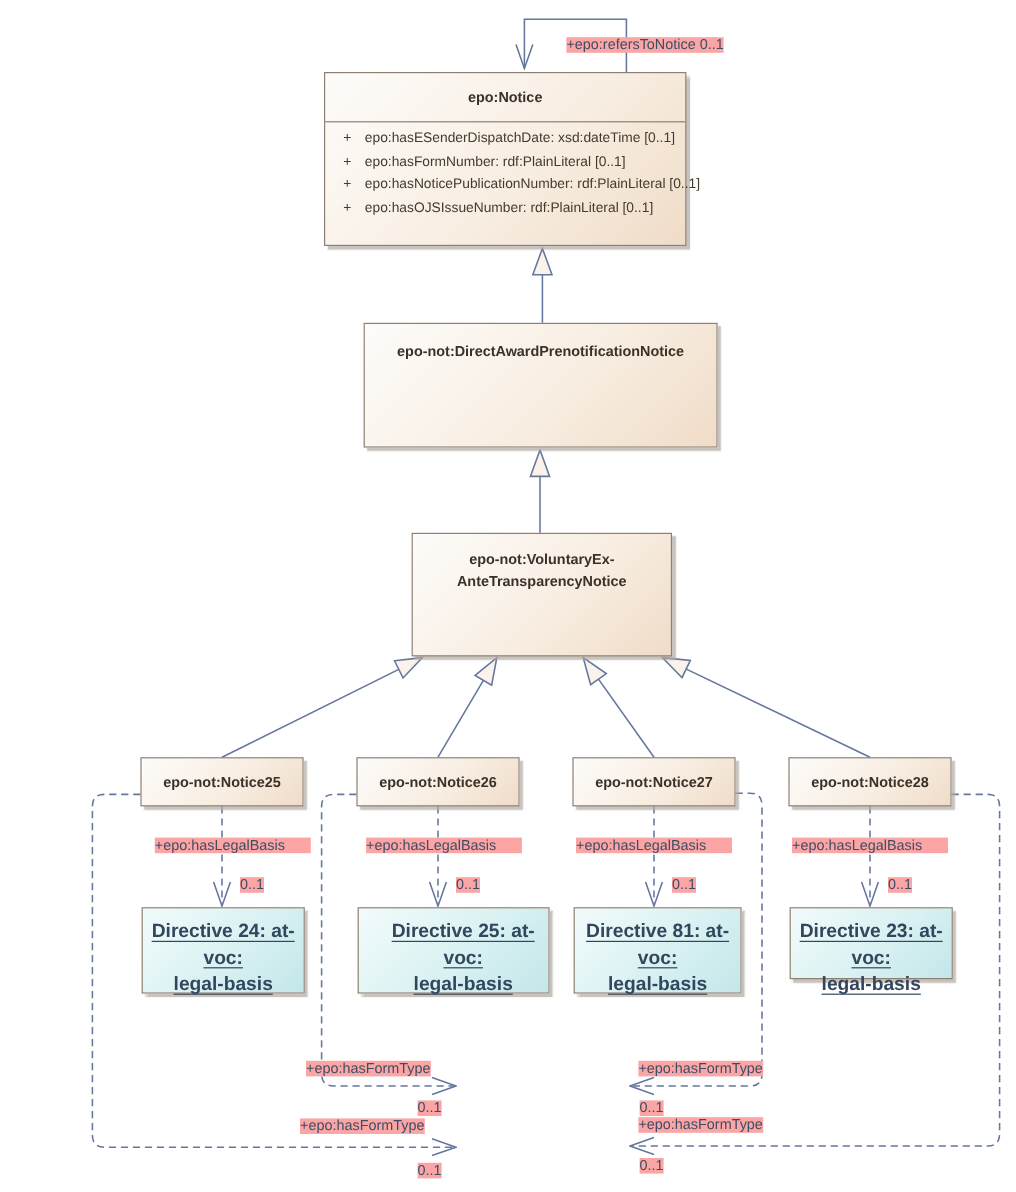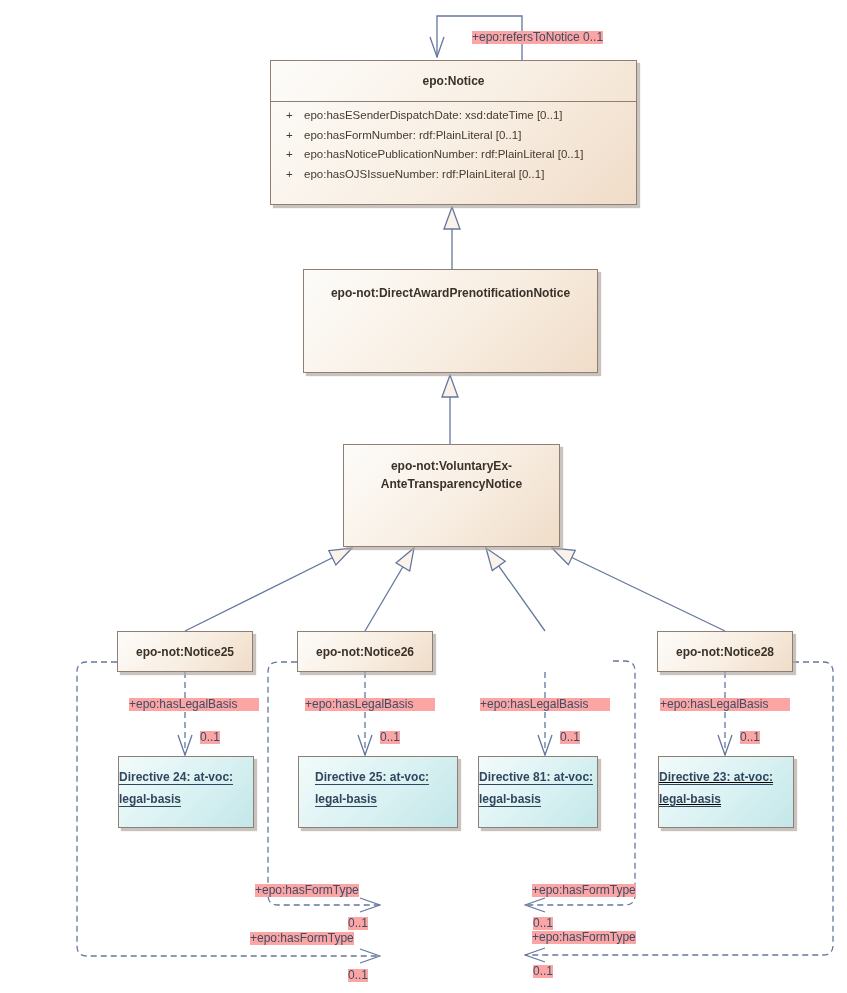--- a/index.html
+++ b/index.html
@@ -19,21 +19,21 @@
   }
   .class-title{
     font-size:12px;font-weight:bold;color:#3a3128;text-align:center;line-height:18px;
   }
   .center-title{display:flex;align-items:center;justify-content:center;height:100%;}
   .titlebar{height:40px;display:flex;align-items:center;justify-content:center;border-bottom:1px solid #8d8072;}
   .attrs{padding-top:7px;}
   .attr-row{display:flex;height:19.5px;font-size:11.5px;color:#443a2e;white-space:nowrap;}
   .attr-plus{width:18px;padding-left:15px;flex:none;}
   .instance-text{
-    font-size:12px;font-weight:bold;color:#32475e;text-align:left;
+    font-size:16px;font-weight:bold;color:#32475e;text-align:center;
     text-decoration:underline;text-underline-offset:3px;line-height:22px;
   }
   .edge-label{
     position:absolute;z-index:3;font-size:12px;color:#3d4d66;white-space:nowrap;
     background:#fca5a5;line-height:13px;
   }
   .edge-label.centered{text-align:left;}
 </style>
 </head>
 <body>
@@ -66,21 +66,21 @@
         <path d="M 545 672 L 545 755" marker-end="url(#openarrow)"></path>
         <path d="M 725 672 L 725 755" marker-end="url(#openarrow)"></path>
         <path d="M 117 662 L 87 662 Q 77 662 77 672 L 77 946 Q 77 956 87 956 L 380 956" marker-end="url(#openarrow)"></path>
         <path d="M 297 662 L 278 662 Q 268 662 268 672 L 268 895 Q 268 905 278 905 L 380 905" marker-end="url(#openarrow)"></path>
         <path d="M 613 661 L 625 661 Q 635 661 635 671 L 635 895 Q 635 905 625 905 L 525 905" marker-end="url(#openarrow)"></path>
         <path d="M 793 662 L 823 662 Q 833 662 833 672 L 833 945 Q 833 955 823 955 L 525 955" marker-end="url(#openarrow)"></path>
       </g>
     </g>
   </svg>
 
-  <div class="uml-box" style="left:270px;top:60px;width:367px;height:145px;">
+  <div class="uml-box" style="left:270px;top:60px;width:302px;height:145px;">
     <div class="titlebar">
       <div class="class-title">epo:Notice</div>
     </div>
     <div class="attrs">
       <div class="attr-row">
         <span class="attr-plus">+</span>
         <span>epo:hasESenderDispatchDate: xsd:dateTime [0..1]</span>
       </div>
       <div class="attr-row">
         <span class="attr-plus">+</span>
@@ -111,45 +111,50 @@
   <div class="uml-box" style="left:117px;top:631px;width:136px;height:41px;">
     <div class="center-title">
         <div class="class-title">epo-not:Notice25</div>
       </div>
   </div>
   <div class="uml-box" style="left:297px;top:631px;width:136px;height:41px;">
     <div class="center-title">
         <div class="class-title">epo-not:Notice26</div>
       </div>
   </div>
+  <div class="uml-box" style="left:477px;top:631px;width:136px;height:41px;">
+    <div class="center-title">
+        <div class="class-title">epo-not:Notice27</div>
+      </div>
+  </div>
   <div class="uml-box" style="left:657px;top:631px;width:136px;height:41px;">
     <div class="center-title">
         <div class="class-title">epo-not:Notice28</div>
       </div>
   </div>
 
   <div class="uml-box instance" style="left:118px;top:756px;width:136px;height:72px;">
     <div class="instance-text" style="padding-top:9px;">
       <div>Directive 24: at-voc:</div>
       <div>legal-basis</div>
     </div>
   </div>
   <div class="uml-box instance" style="left:298px;top:756px;width:160px;height:72px;padding-left:16px;">
     <div class="instance-text" style="padding-top:9px;">
       <div>Directive 25: at-voc:</div>
       <div>legal-basis</div>
     </div>
   </div>
-  <div class="uml-box instance" style="left:478px;top:756px;width:120px;height:72px;">
+  <div class="uml-box instance" style="left:478px;top:756px;width:140px;height:72px;">
     <div class="instance-text" style="padding-top:9px;">
       <div>Directive 81: at-voc:</div>
       <div>legal-basis</div>
     </div>
   </div>
-  <div class="uml-box instance" style="left:658px;top:756px;width:136px;height:72px;text-decoration:underline;">
+  <div class="uml-box instance" style="left:658px;top:756px;width:136px;height:60px;">
     <div class="instance-text" style="padding-top:9px;">
       <div>Directive 23: at-voc:</div>
       <div>legal-basis</div>
     </div>
   </div>
 
 
   <div class="edge-label" style="left:472px;top:31px;">+epo:refersToNotice 0..1</div>
 
   <div class="edge-label centered" style="left:129px;top:698px;width:130px;">+epo:hasLegalBasis</div>

